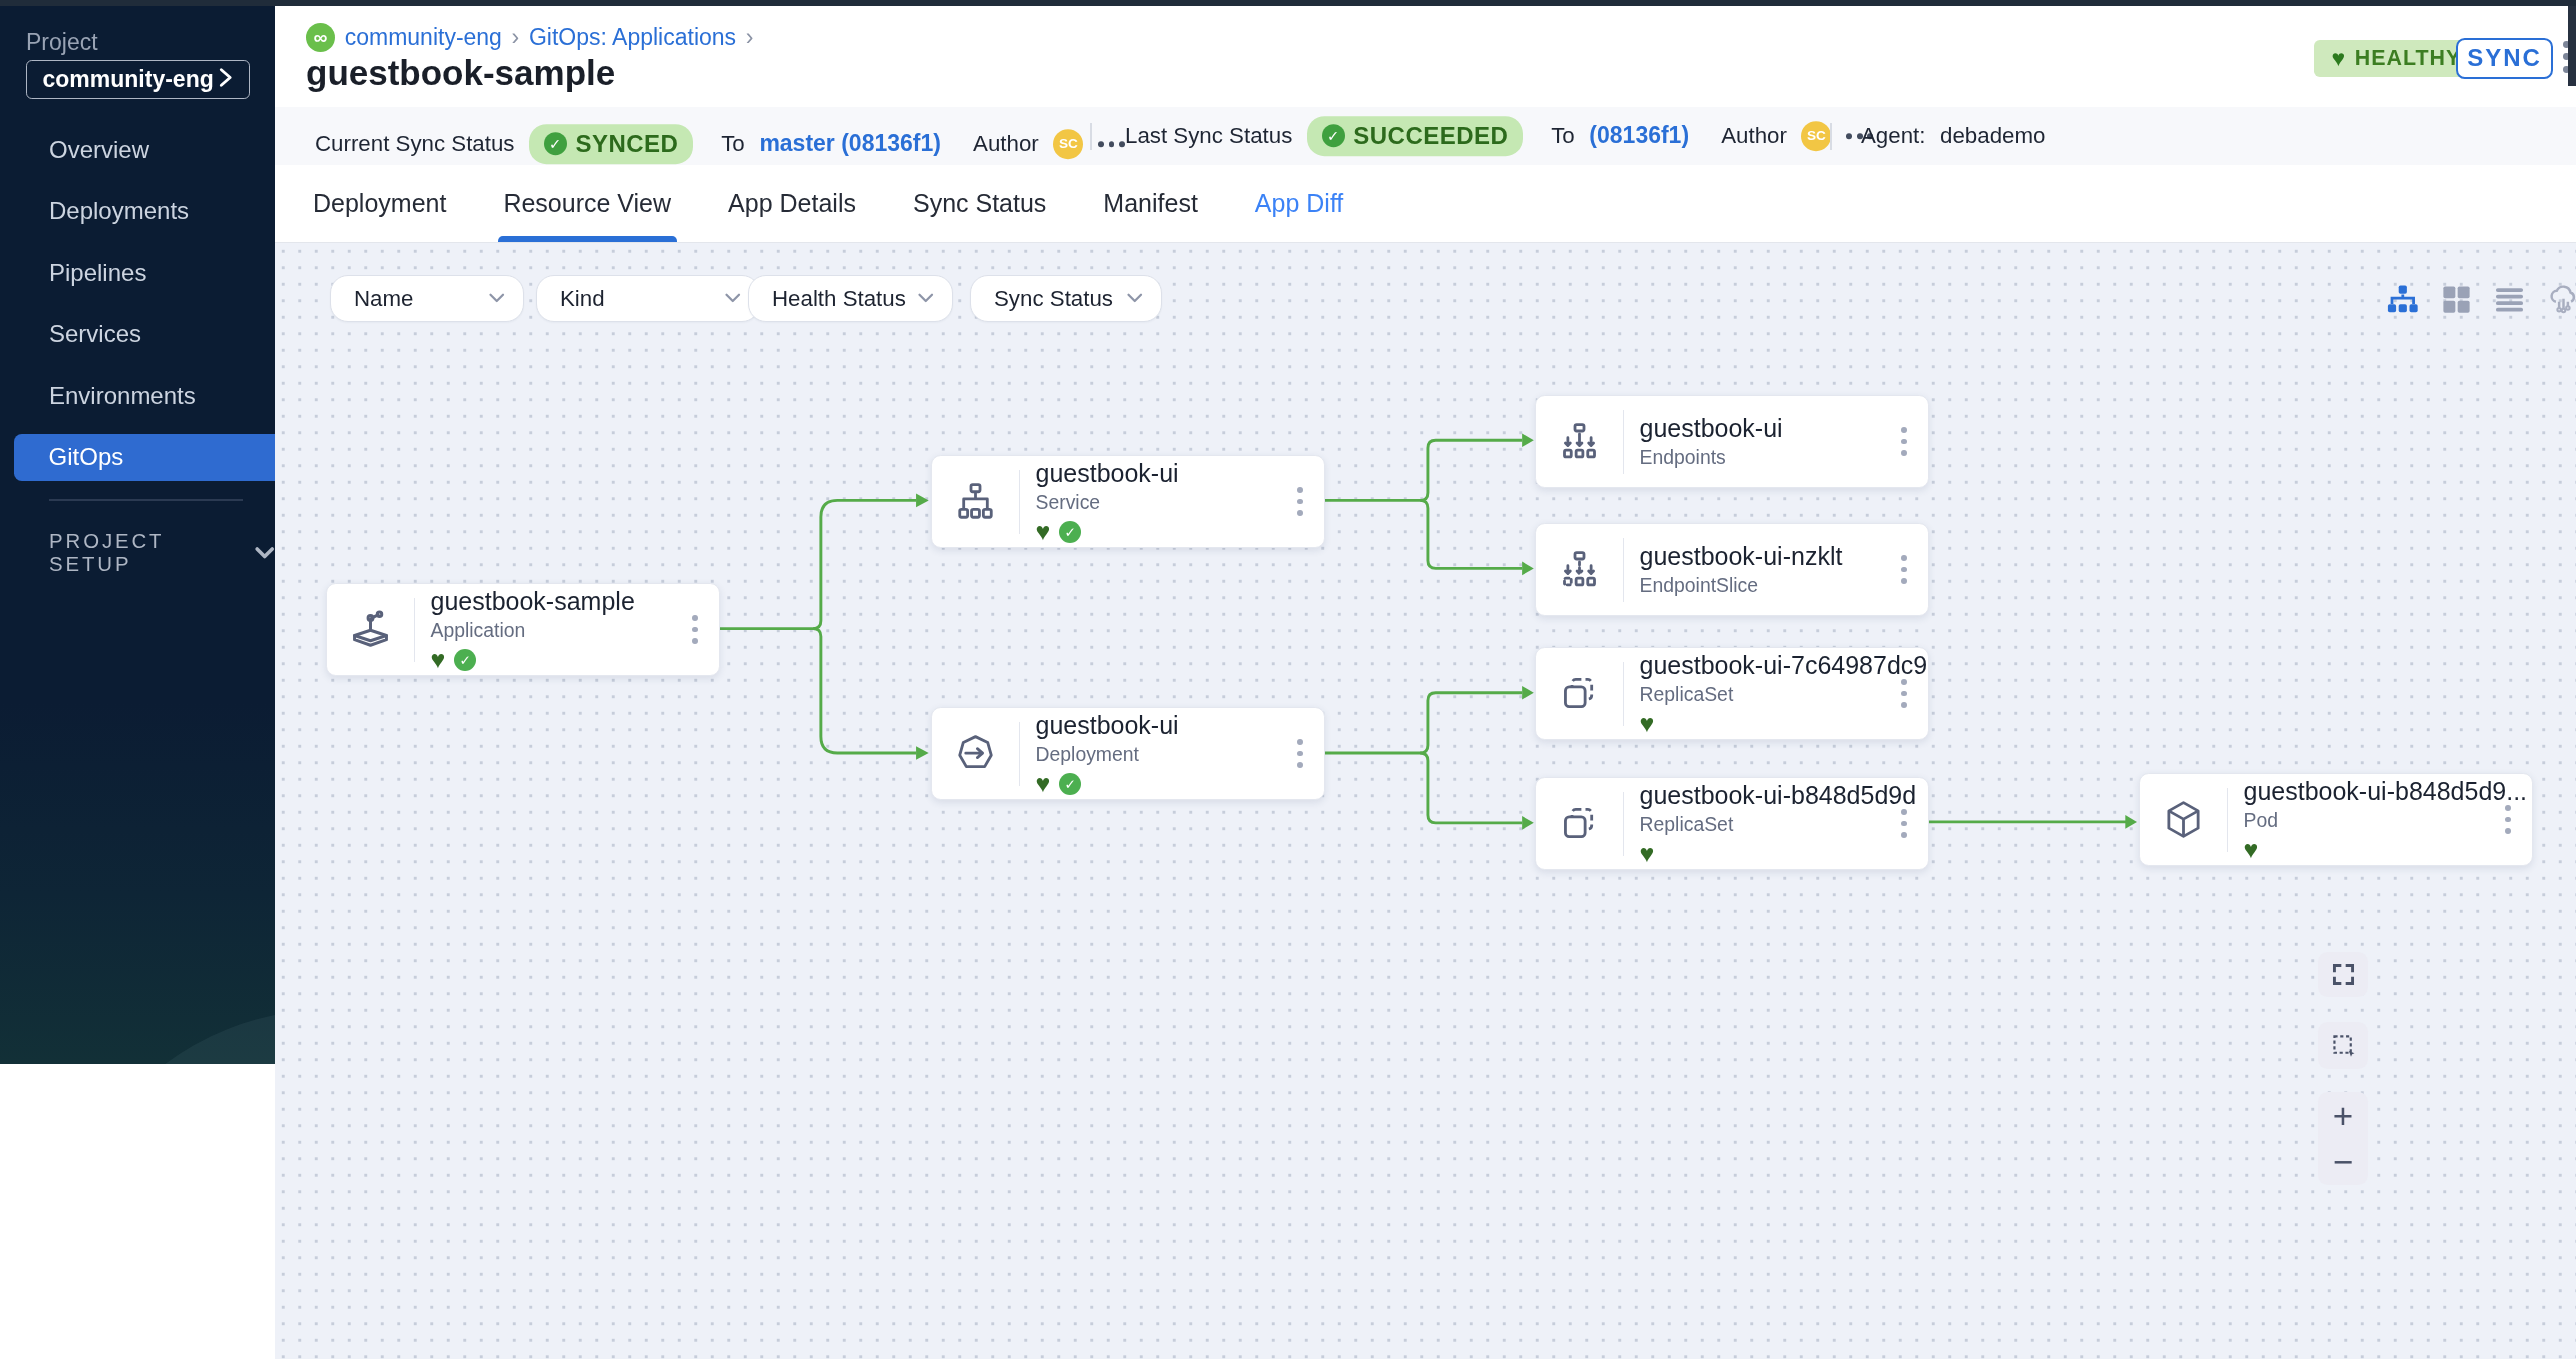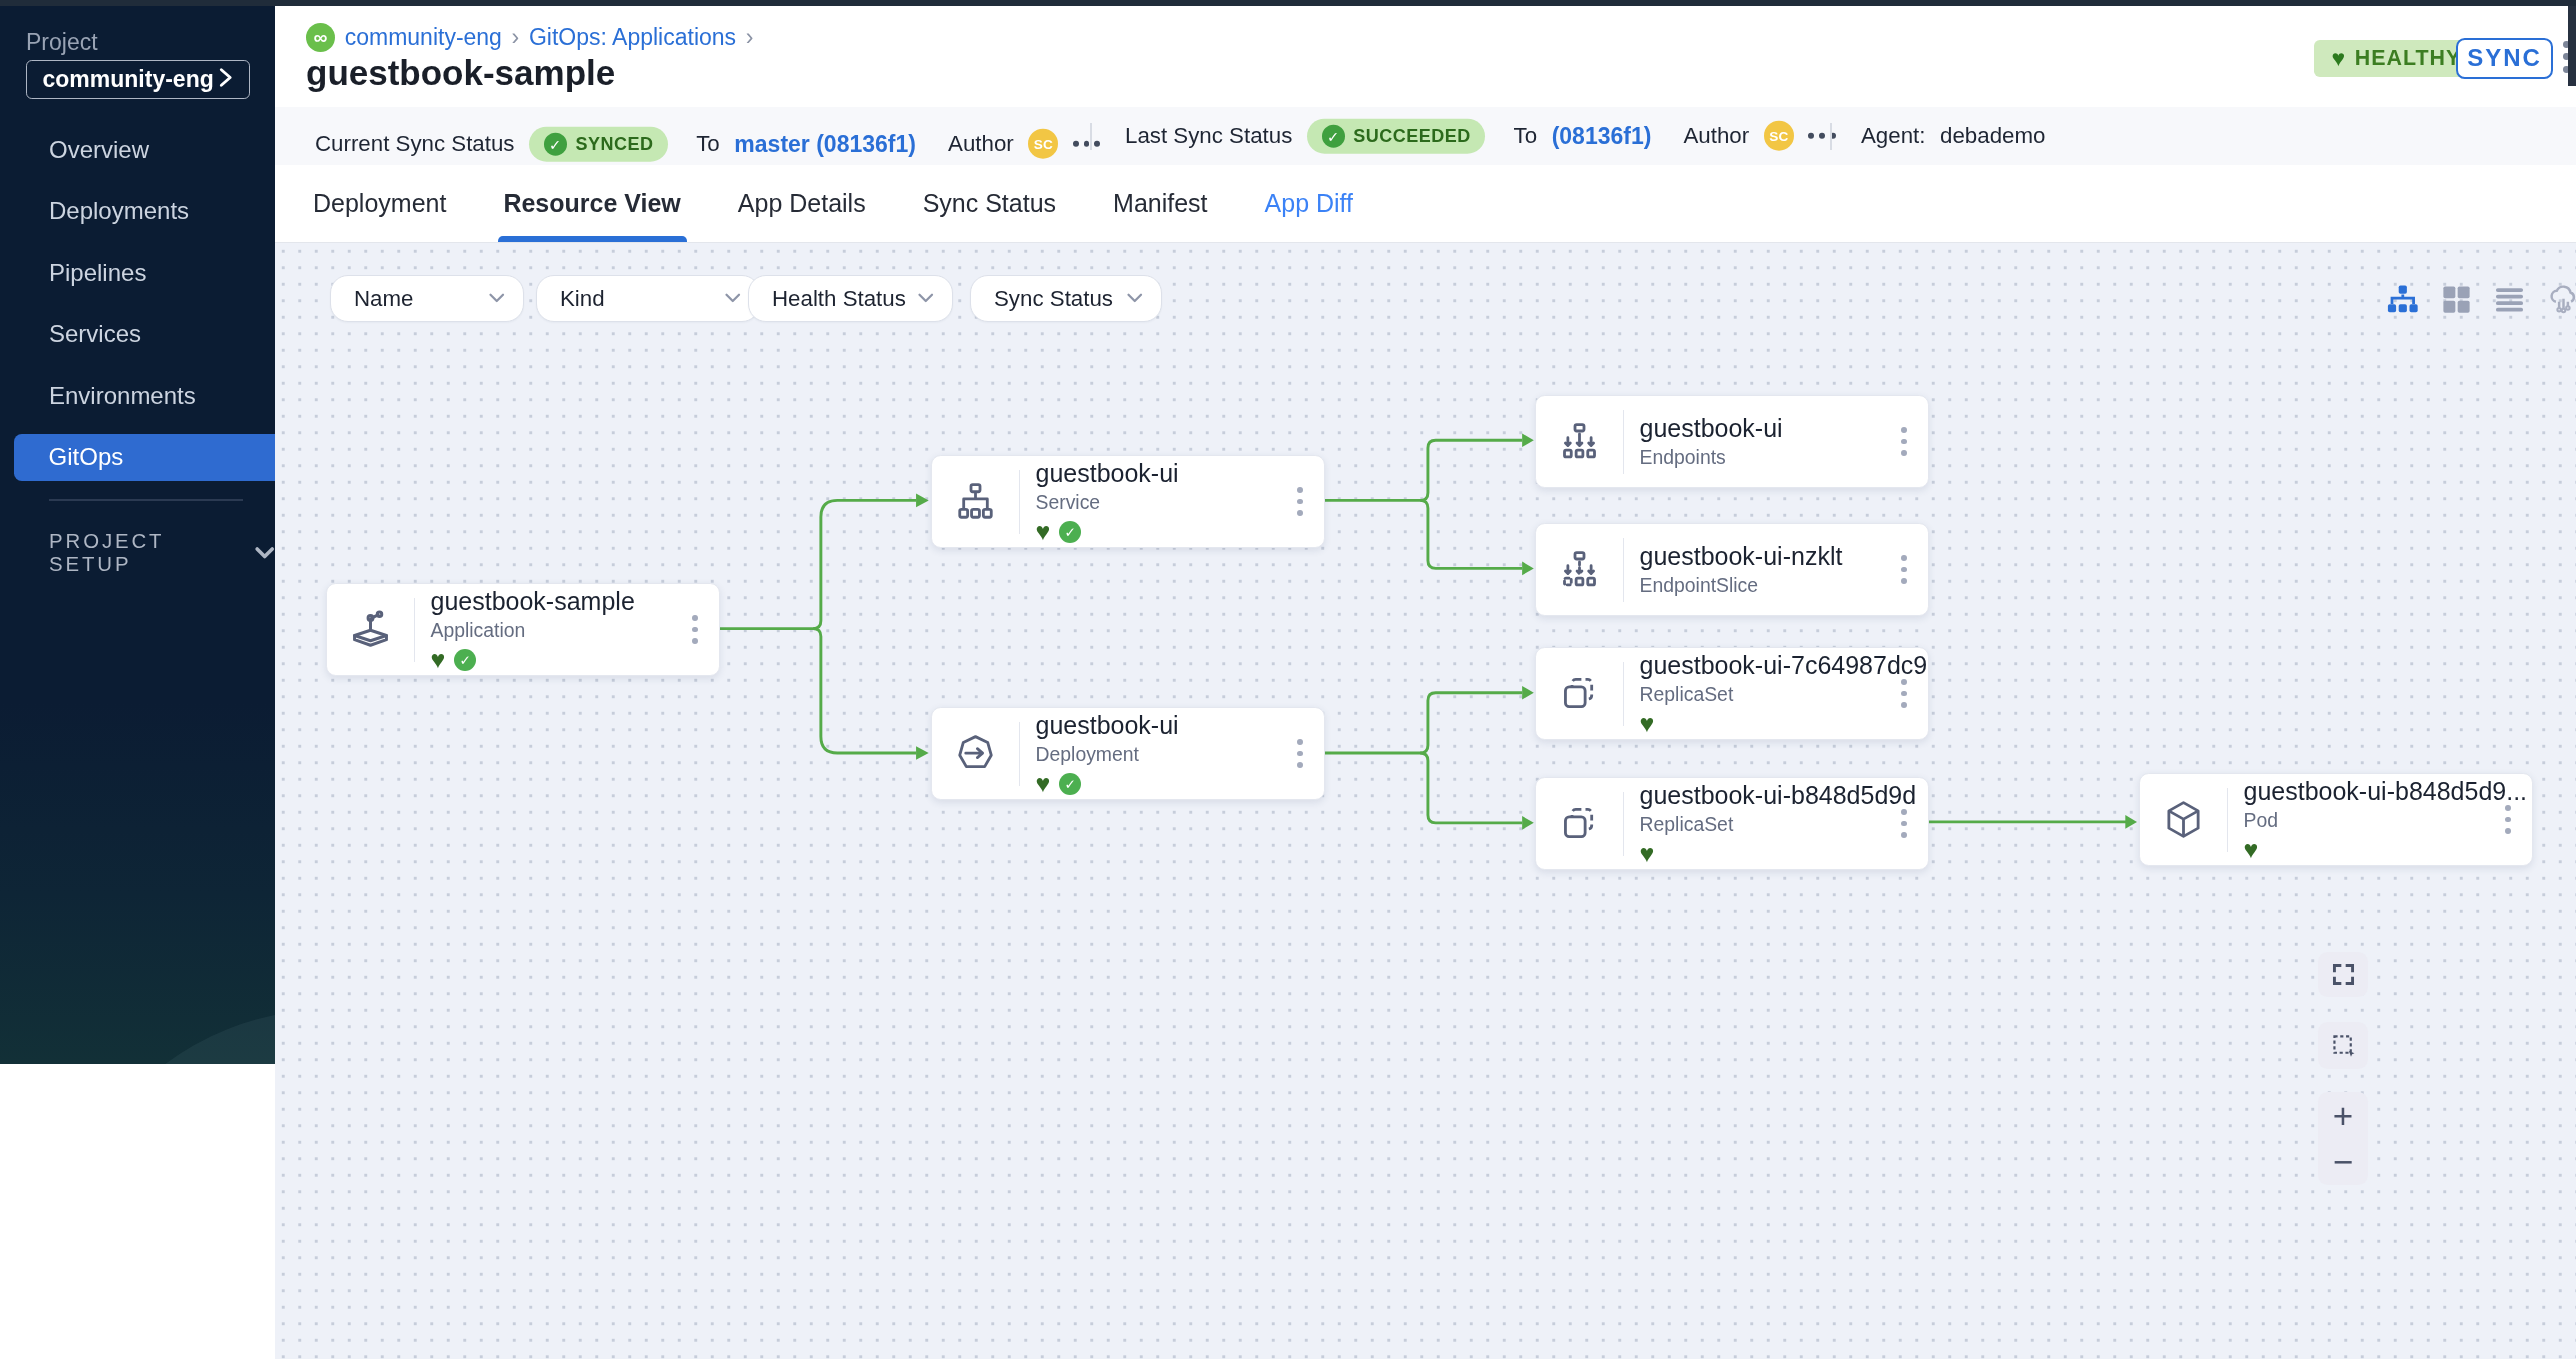--- a/index.html
+++ b/index.html
@@ -31,30 +31,30 @@
   .healthy-pill .ht{color:#3c7d22;font-size:21.4px;font-weight:bold;letter-spacing:1px;}
   .sync-btn{position:absolute;left:2181px;top:32px;width:97px;height:41px;border:2.9px solid #2a6fd6;border-radius:8.7px;background:#fff;color:#2a6fd6;font-size:24px;font-weight:bold;letter-spacing:1.9px;display:flex;align-items:center;justify-content:center;cursor:pointer;box-sizing:border-box;}
   .hdr-kebab{position:absolute;left:2288px;top:35px;display:flex;flex-direction:column;gap:5.8px;cursor:pointer;}
   .hdr-kebab i{width:6.8px;height:6.8px;border-radius:50%;background:#7c8598;}
   
   .syncbar{position:absolute;left:275px;top:107px;width:2301px;height:58px;background:#f7f8fb;border-bottom:1px solid #e7eaf0;}
   .sb-group{position:absolute;top:50%;transform:translateY(-50%);display:flex;align-items:center;gap:14.6px;white-space:nowrap;}
   .sb-label{font-size:22.3px;color:#1e2533;}
   .pillbadge{display:flex;align-items:center;gap:8.7px;background:#c5e8b3;border-radius:17.5px;padding:5.8px 14.6px;}
   .pillbadge .ck{width:23px;height:23px;border-radius:50%;background:#3fa03f;color:#fff;font-size:14.6px;display:flex;align-items:center;justify-content:center;}
-  .pillbadge .bt{font-size:18px;font-weight:bold;color:#2c6a1c;letter-spacing:0.5px;}
+  .pillbadge .bt{font-size:24px;font-weight:bold;color:#2c6a1c;letter-spacing:0.5px;}
   .rev{font-size:23px;font-weight:bold;color:#2a6fd6;cursor:pointer;}
   .avatar{width:30px;height:30px;border-radius:50%;background:#f2c644;color:#fff;font-size:13.6px;font-weight:bold;display:flex;align-items:center;justify-content:center;}
   .dots3{display:flex;gap:4.9px;cursor:pointer;}
   .dots3 i{width:5.8px;height:5.8px;border-radius:50%;background:#434c5e;}
   .sb-sep{position:absolute;top:15.5px;width:1.9px;height:27px;background:#d8dce4;}
   
   .tabsbar{position:absolute;left:275px;top:165px;width:2301px;height:78px;background:#fff;border-bottom:1px solid #e3e6ec;display:flex;align-items:stretch;padding-left:38px;box-sizing:border-box;}
   .tab{display:flex;align-items:center;margin-right:57px;font-size:25px;color:#262b36;position:relative;cursor:pointer;}
-  .tab.active{font-weight:bold;}
+  .tab.active{font-weight:normal;}
   .tab.active::after{content:"";position:absolute;left:-5.8px;right:-5.8px;bottom:0;height:5.8px;background:#2a6fd6;border-radius:4.9px 4.9px 0 0;}
   .tab.disabled{color:#3b82f6;}
   
   .canvas{position:absolute;left:275px;top:243px;width:2301px;height:1117px;background-color:#eef1f8;background-image:radial-gradient(circle,#c6cdda 1.6px,rgba(0,0,0,0) 1.7px);background-size:16.5px 16.5px;}
   .filter{position:absolute;top:32px;height:47px;background:#fff;border:1px solid #dde1ea;border-radius:18px;display:flex;align-items:center;justify-content:space-between;padding:0 17.5px 0 23px;box-sizing:border-box;cursor:pointer;box-shadow:0 1px 1.9px rgba(30,40,70,0.04);}
   .filter .fl{font-size:22.3px;color:#1d2330;}
   .viewicons{position:absolute;top:39px;left:2110px;display:flex;gap:18.5px;align-items:center;}
   .viewicons .vi{width:35px;height:35px;cursor:pointer;}
   
   .node{position:absolute;width:392px;height:91px;background:#fff;border:1px solid #e4e7ef;border-radius:9.7px;box-shadow:0 2.9px 7.8px rgba(40,60,100,0.10);display:flex;align-items:center;cursor:pointer;}

